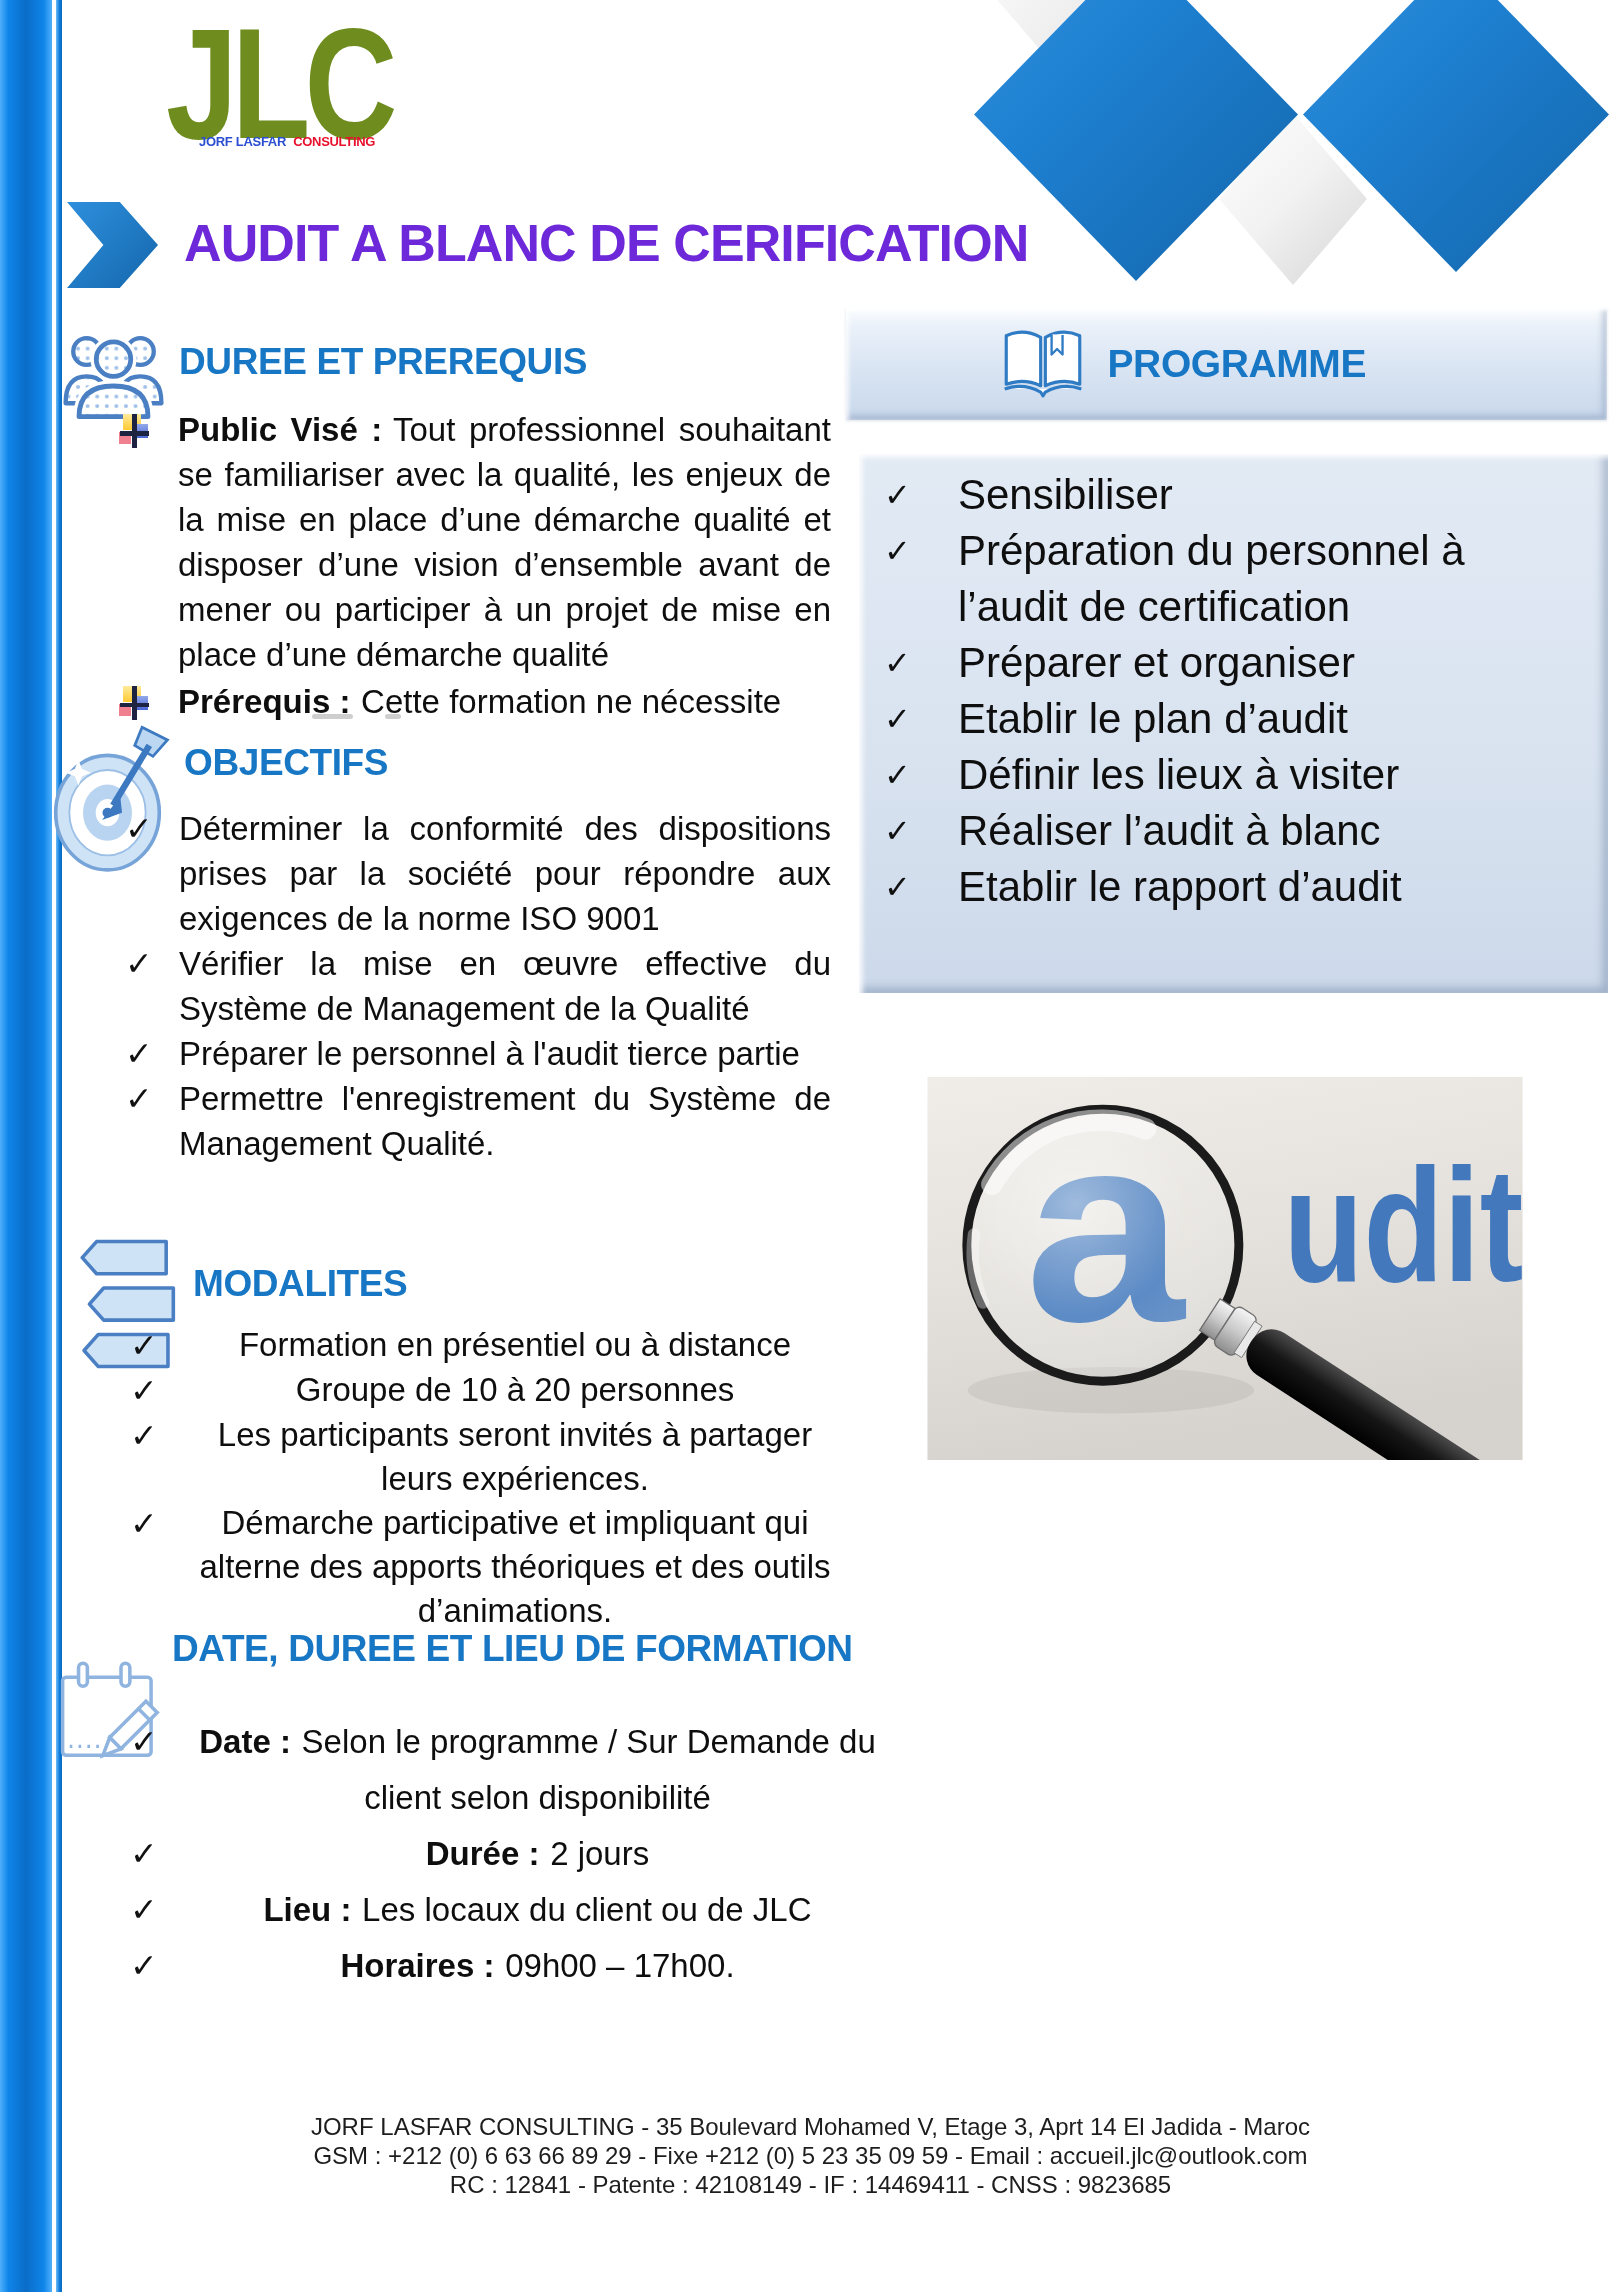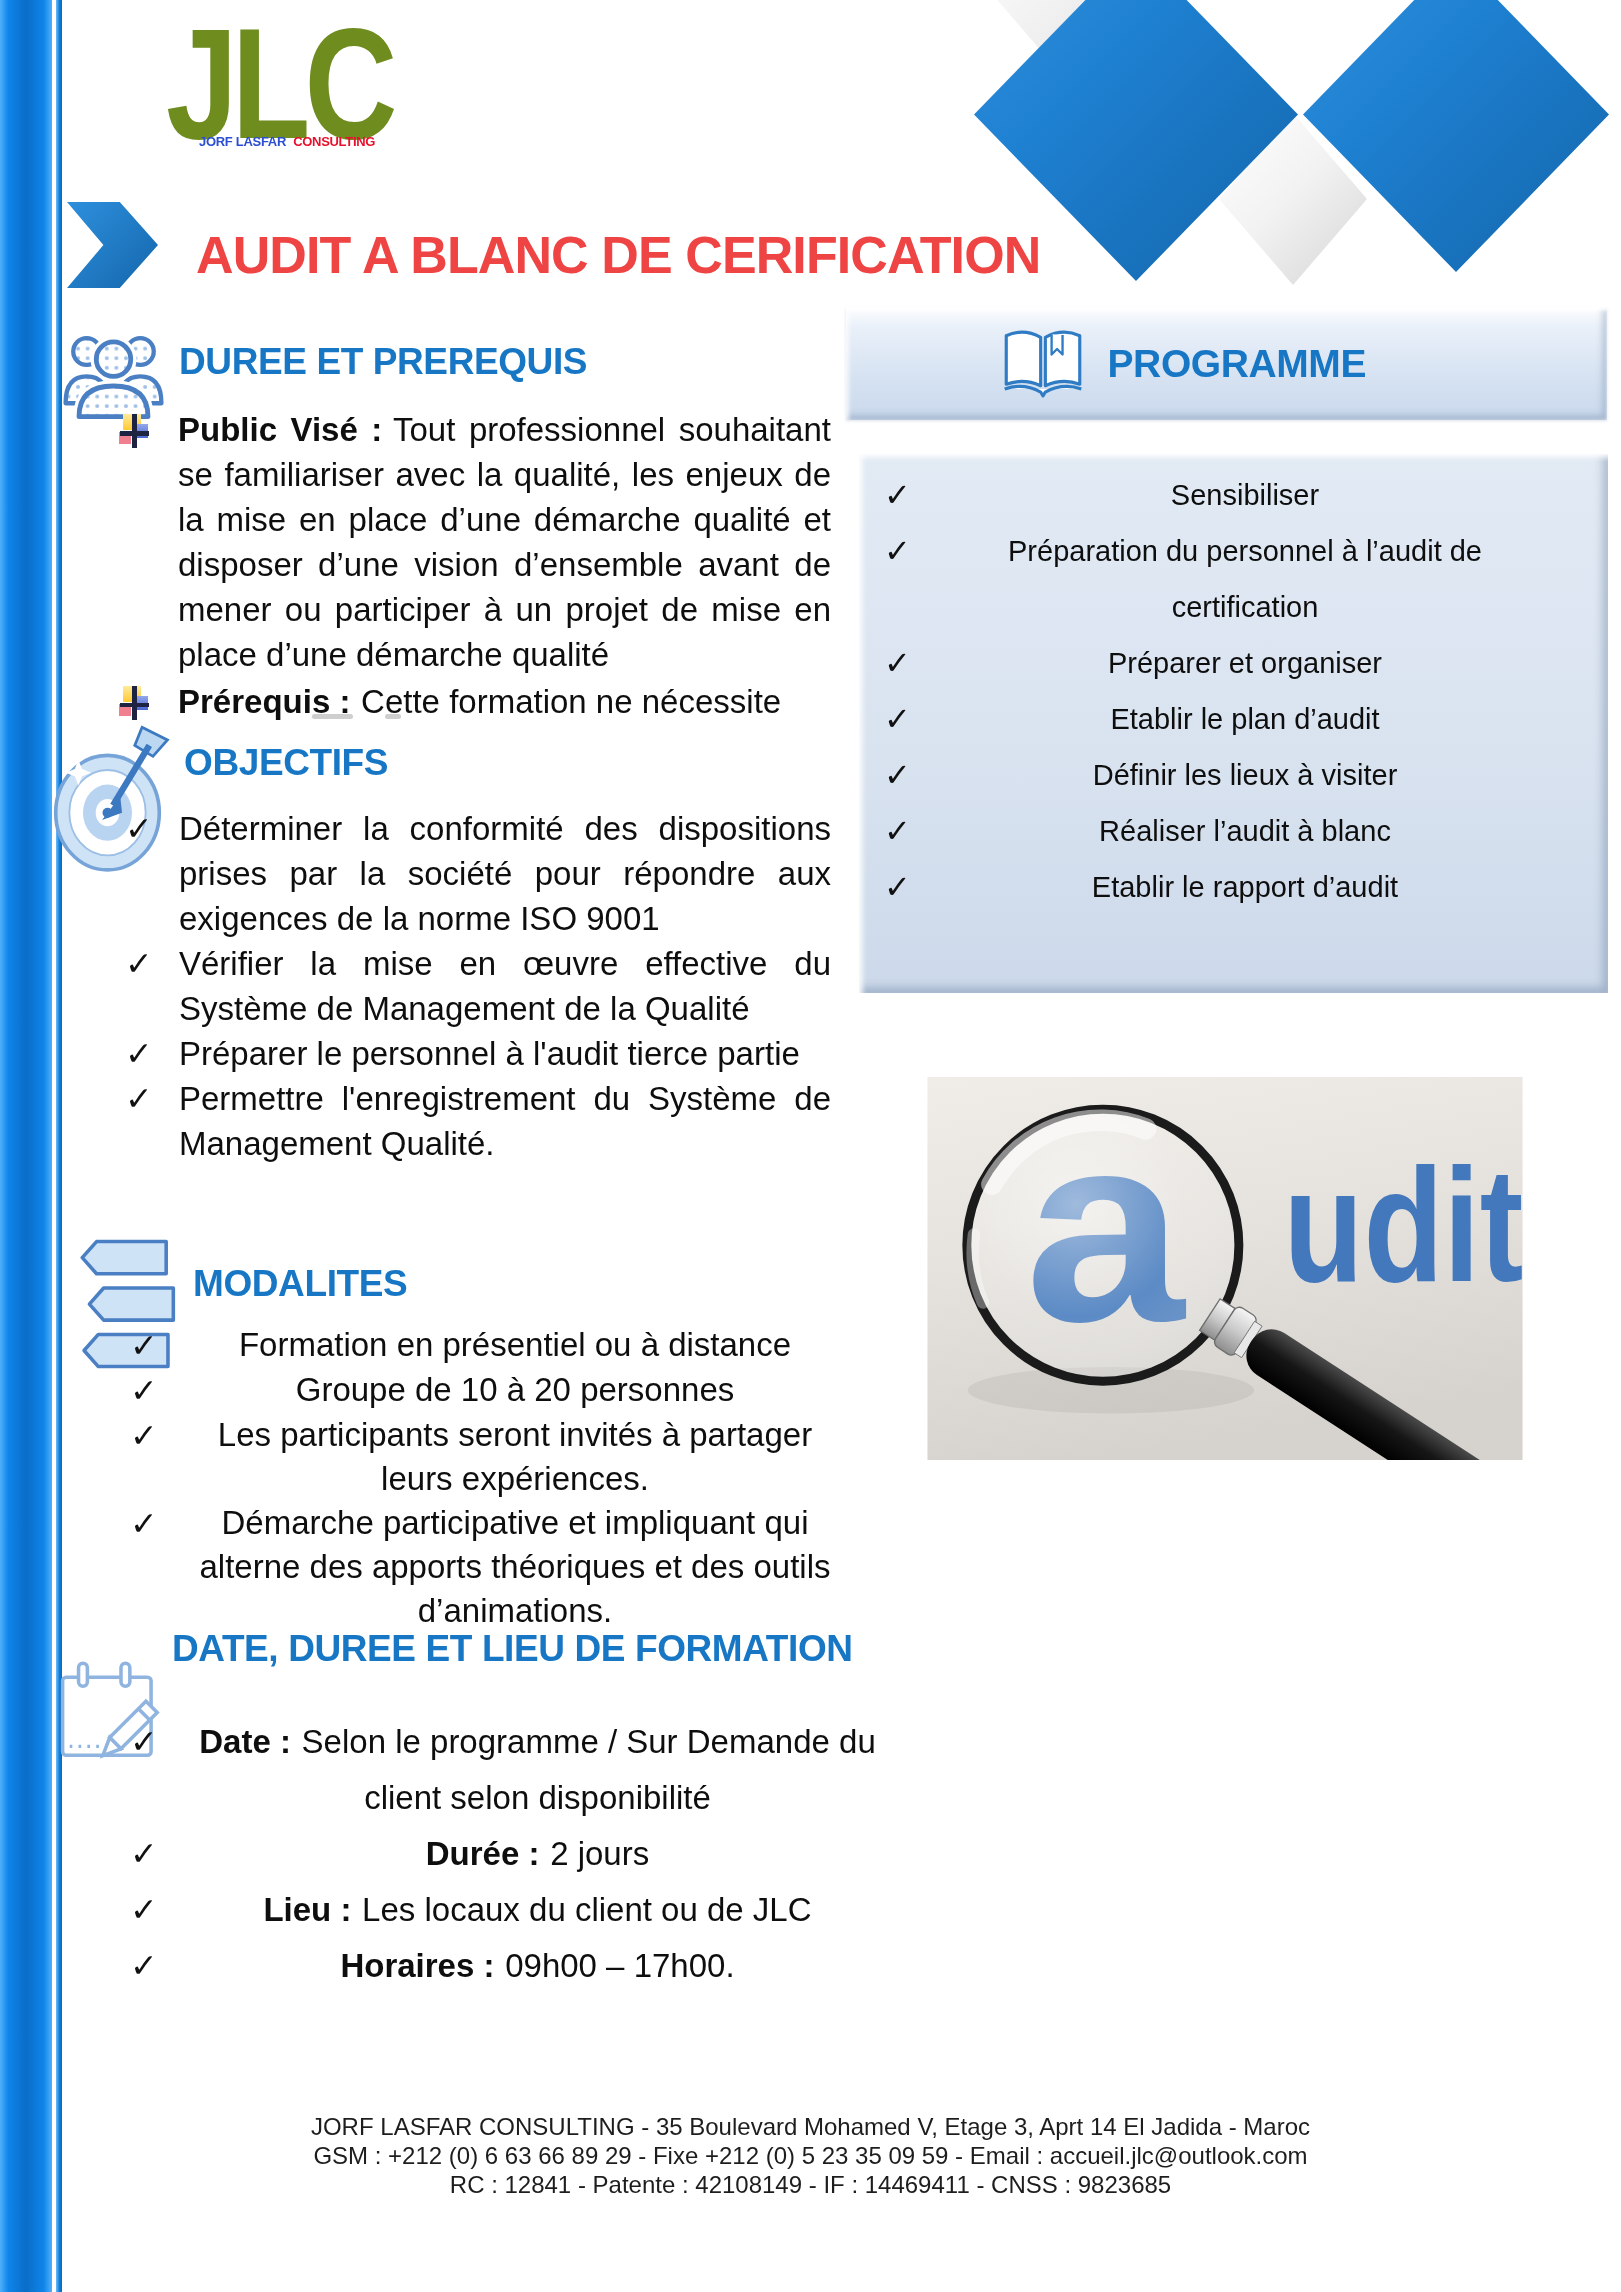--- a/index.html
+++ b/index.html
@@ -24,22 +24,22 @@
   .d-w2{left:996px;top:-100px;width:170px;height:197px;background:linear-gradient(135deg,#ffffff 0%,#efefef 50%,#dcdcdc 100%);}
   .d-w1{left:1219px;top:113px;width:148px;height:172px;background:linear-gradient(135deg,#ffffff 0%,#f2f2f2 48%,#d5d5d5 100%);}
   .d-b1{left:974px;top:-52px;width:324px;height:333px;}
   .d-b2{left:1303px;top:-43px;width:306px;height:315px;}
   .d-blue{background:linear-gradient(135deg,#3191de 0%,#1e80d1 38%,#1b78c6 55%,#1366a9 100%);}
 
   
   .title-arrow{position:absolute;left:67px;top:202px;width:91px;height:86px;
     background:linear-gradient(135deg,#2e8fdd,#1467ac);
     clip-path:polygon(0 0,58% 0,100% 50%,58% 100%,0 100%,40% 50%);}
-  .page-title{position:absolute;left:184px;top:213px;margin:12px;font-size:52px;font-weight:bold;
-    color:#ef4444;letter-spacing:-0.9px;white-space:nowrap;text-align:right;}
+  .page-title{position:absolute;left:184px;top:213px;margin:0;font-size:52px;font-weight:bold;
+    color:#6d28d9;letter-spacing:-0.9px;white-space:nowrap;text-align:right;}
 
   
   .sec-h{position:absolute;margin:0;font-size:37px;font-weight:bold;color:#1877c5;letter-spacing:-0.4px;white-space:nowrap;}
   .h-public{left:179px;top:341px;}
   .h-objectifs{left:184px;top:742px;}
   .h-modalites{left:193px;top:1263px;}
   .h-date{left:172px;top:1628px;}
 
   
   .icon{position:absolute;}
@@ -88,21 +88,21 @@
     box-shadow:inset 0 3.6px 3.6px rgba(255,255,255,.95),inset 3.6px 0 3.6px rgba(255,255,255,.6),
                inset -4.5px -4.5px 6.3px rgba(102,126,160,.38),0 1.8px 2.7px rgba(120,140,170,.25);}
   .prog-header .sec-h{position:static;font-size:39px;}
   .i-book{width:86px;height:77px;flex:0 0 86px;}
 
   .prog-box{position:absolute;left:859px;top:454px;width:749px;height:539px;box-sizing:border-box;
     padding:13.4px 27px 0 25px;
     background:linear-gradient(180deg,#e2eaf4 0%,#d9e3f0 55%,#ccd9ea 100%);
     box-shadow:inset 3.6px 3.6px 5.4px rgba(255,255,255,.9),inset -5.4px -5.4px 8px rgba(100,124,158,.42);}
   .prog-box .check{flex:0 0 52px;font-size:32px;line-height:56px;}
-  .prog-box .ctext{font-size:29px;line-height:56px;padding-right:27px;text-align:center;}
+  .prog-box .ctext{font-size:42px;line-height:56px;padding-right:27px;text-align:left;margin-left:22px;}
 
   
   .audit{position:absolute;left:927px;top:1077px;width:596px;height:343px;}
   .audit svg{display:block;font-family:"Liberation Sans","DejaVu Sans",sans-serif;}
 
   
   .footer{position:absolute;left:85px;top:2112px;width:1451px;text-align:center;
     font-size:24px;line-height:29px;color:#1d1d1d;}
 </style>
 </head>

